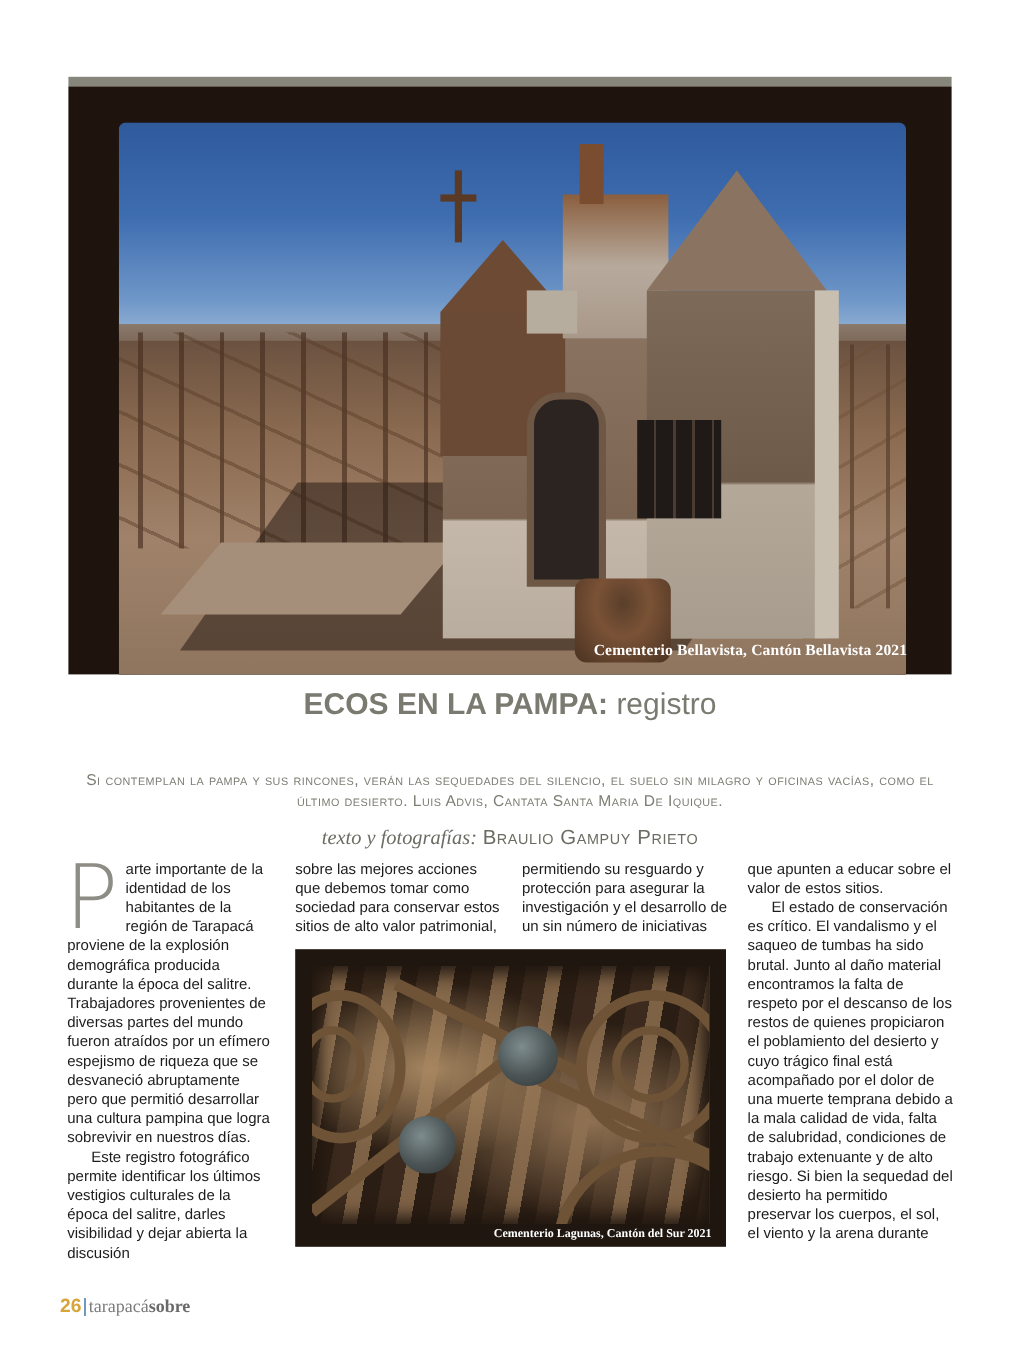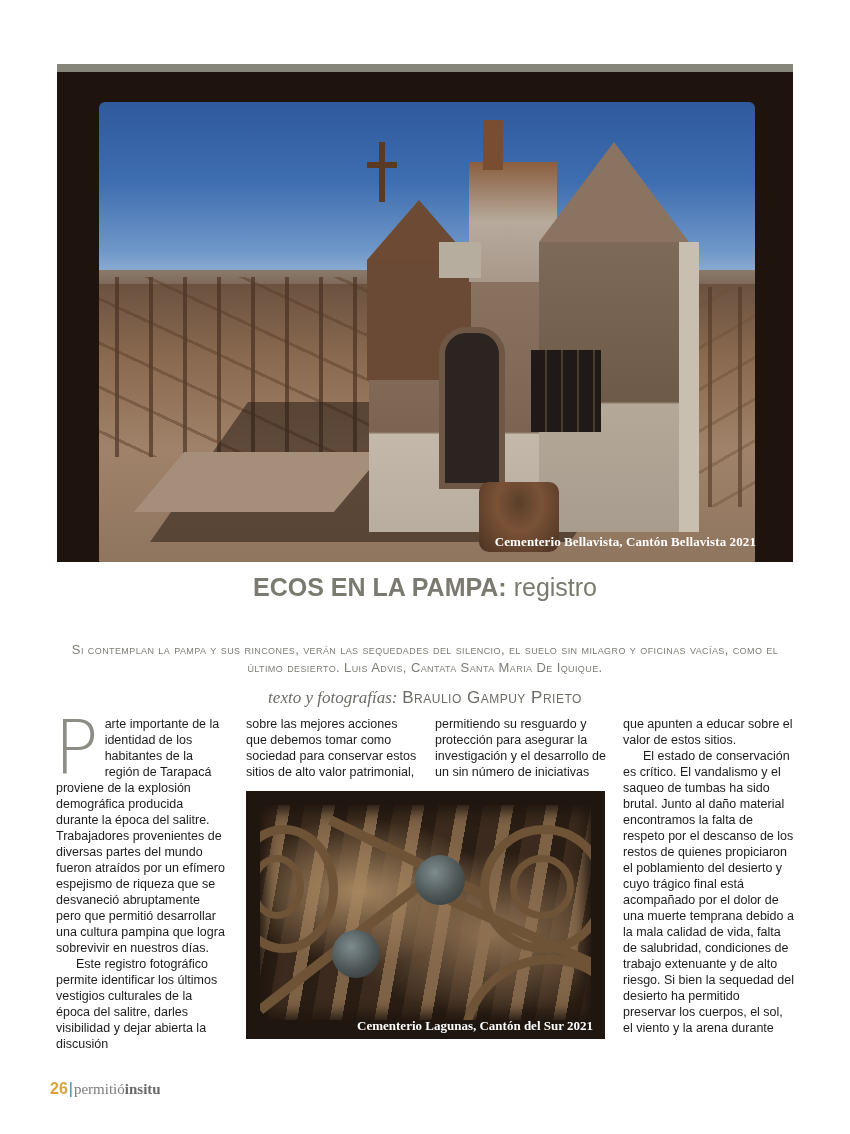--- a/index.html
+++ b/index.html
@@ -72,21 +72,21 @@
   .inset-photo { position: absolute; left: 14px; top: 14px; width: 331px; height: 215px; overflow: hidden;
     background:
       radial-gradient(ellipse at 30% 40%, #a68660 0%, transparent 40%),
       radial-gradient(ellipse at 70% 60%, #8f7152 0%, transparent 45%),
       repeating-linear-gradient(100deg, #3b2a1d 0 18px, #7e6246 18px 30px, #2a1d13 30px 44px),
       #5a4431;
     box-shadow: inset 0 0 14px 6px #1f160f; }
   .scroll { position: absolute; border-radius: 50%; border: 9px solid #6e5337; }
   .knob { position: absolute; border-radius: 50%; background: radial-gradient(circle at 40% 35%, #7e8c8e 0%, #4c5556 55%, #2d3232 100%); }
   .bar { position: absolute; height: 10px; background: #6e5337; transform-origin: left center; }
-  .inset-caption { position: absolute; right: 12px; bottom: 5px; font-family: "Liberation Serif", serif; font-weight: bold; font-size: 13px; color: #ffffff; }
+  .inset-caption { position: absolute; right: 12px; bottom: 5px; font-family: "Liberation Serif", serif; font-weight: bold; font-size: 10px; color: #ffffff; }
 
   
   .footer { position: absolute; left: 50px; top: 1080px; font-size: 16px; line-height: 18px; }
   .footer .page { color: #d8a53a; font-weight: bold; }
   .footer .sep { color: #4a7fa8; margin: 0 1px; font-weight: normal; }
   .footer .brand { font-family: "Liberation Serif", serif; color: #7b7b7b; font-size: 15px; }
   .footer .brand b { color: #6a6a6a; }
 </style>
 </head>
 <body>
@@ -159,14 +159,14 @@
     <div class="bar" style="left:70px; top:10px; width:170px; transform: rotate(26deg);"></div>
     <div class="bar" style="left:0px; top:200px; width:240px; transform: rotate(-38deg);"></div>
     <div class="bar" style="left:190px; top:90px; width:160px; transform: rotate(24deg);"></div>
     <div class="knob" style="left:155px; top:50px; width:50px; height:50px;"></div>
     <div class="knob" style="left:72px; top:125px; width:48px; height:48px;"></div>
   </div>
   <div class="inset-caption">Cementerio Lagunas, Cantón del Sur 2021</div>
 </div>
 
 <div class="footer">
-  <span class="page">26</span><span class="sep">|</span><span class="brand"><span>permitió</span><b>insitu</b></span>
+  <span class="page">26</span><span class="sep">|</span><span class="brand"><span>tarapacá</span><b>sobre</b></span>
 </div>
 
 </body></html>

